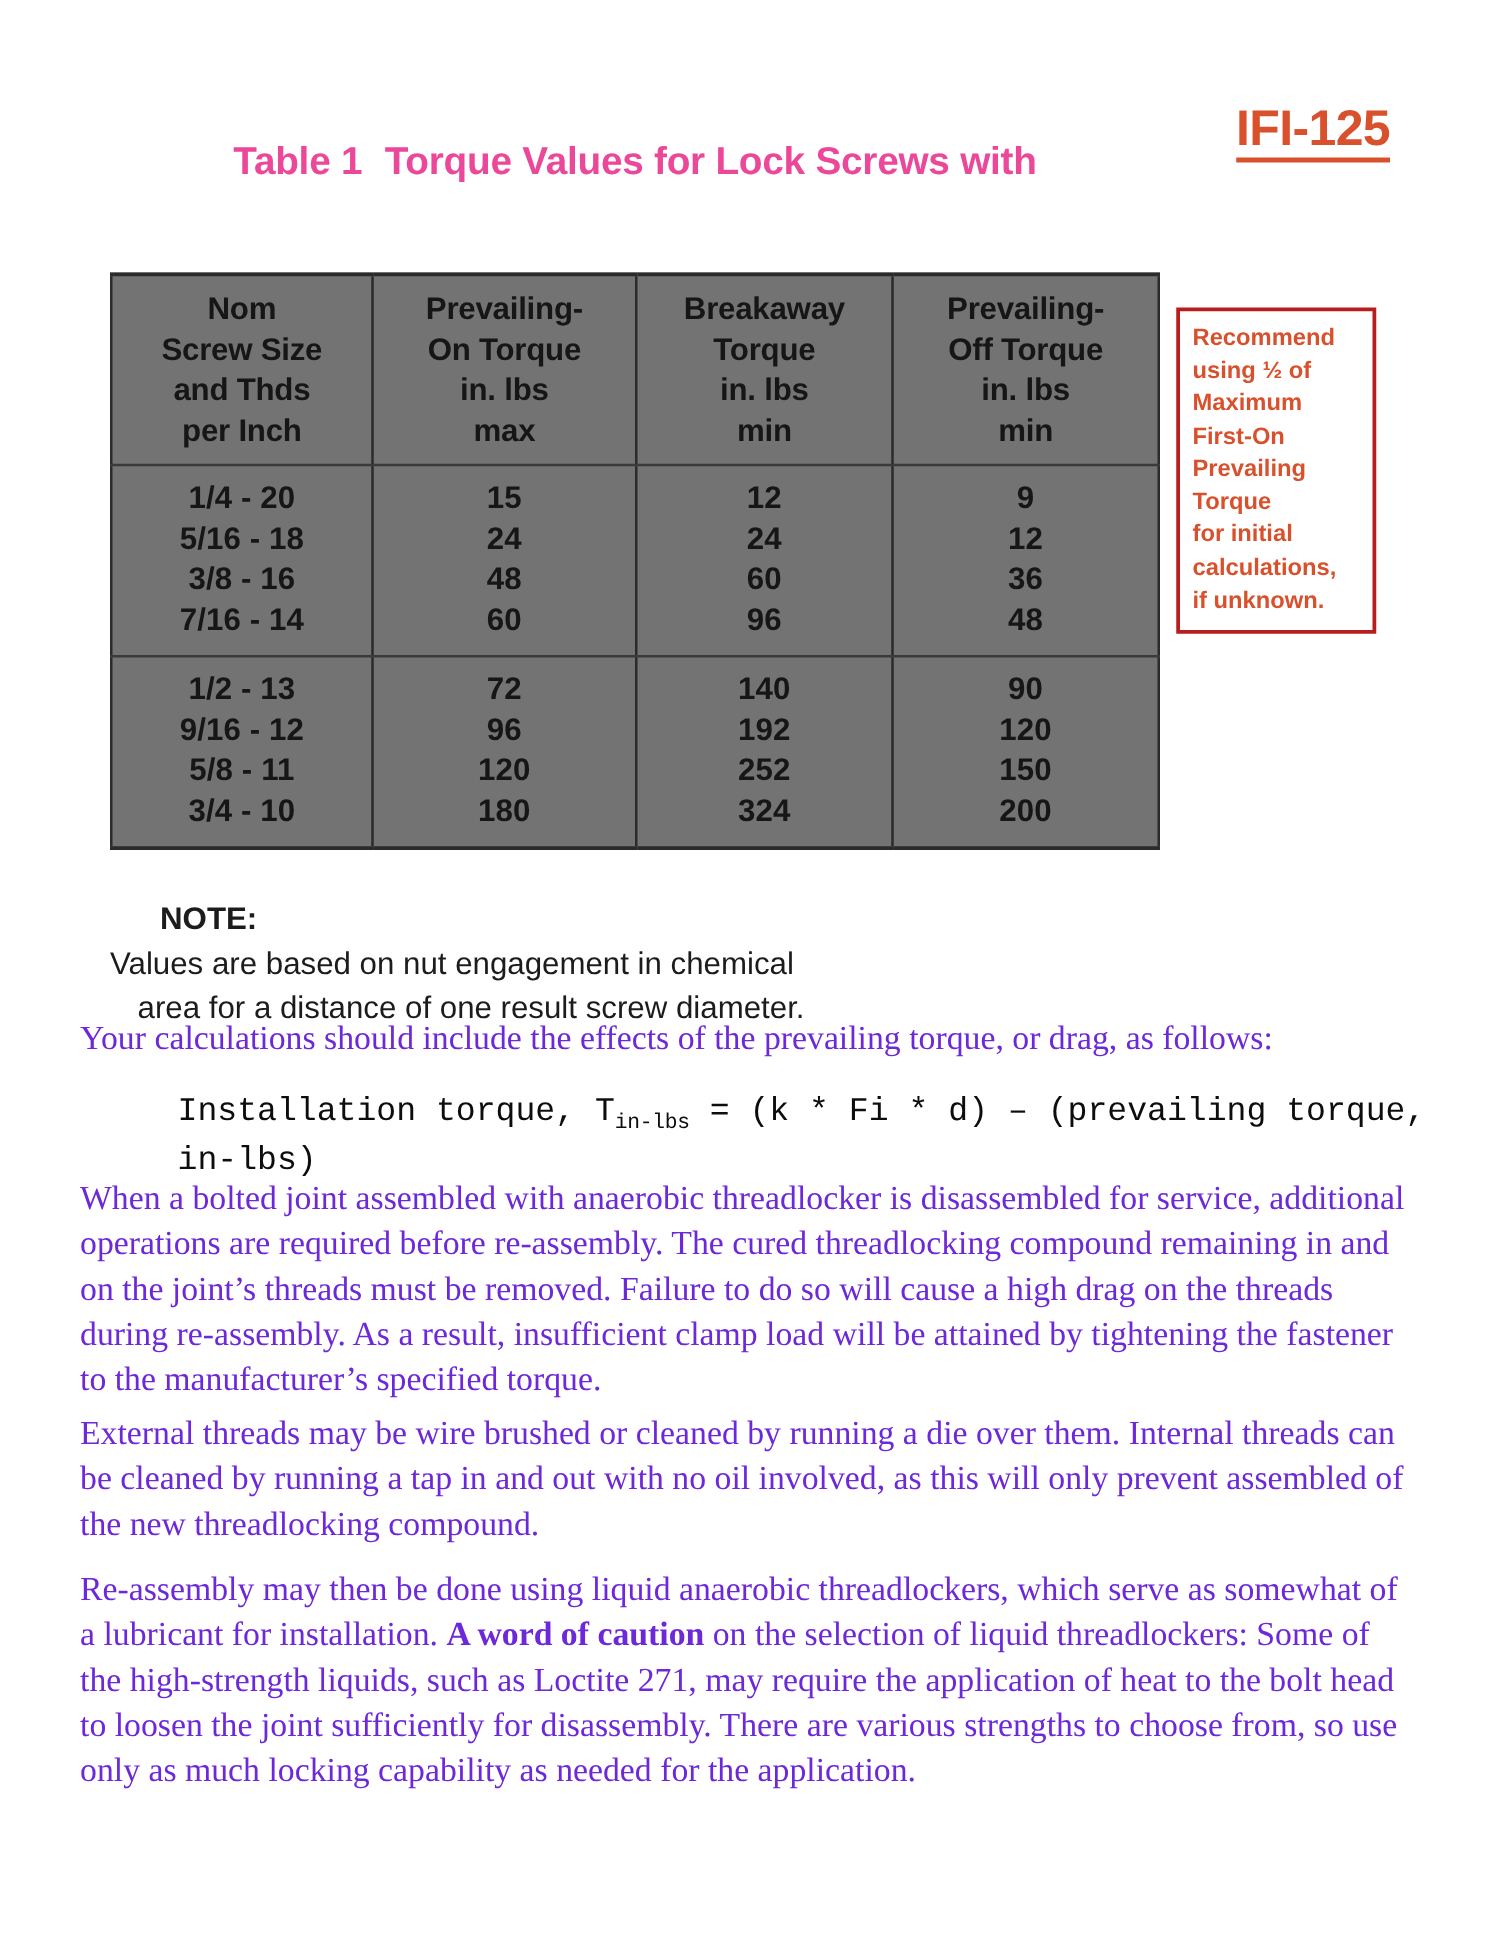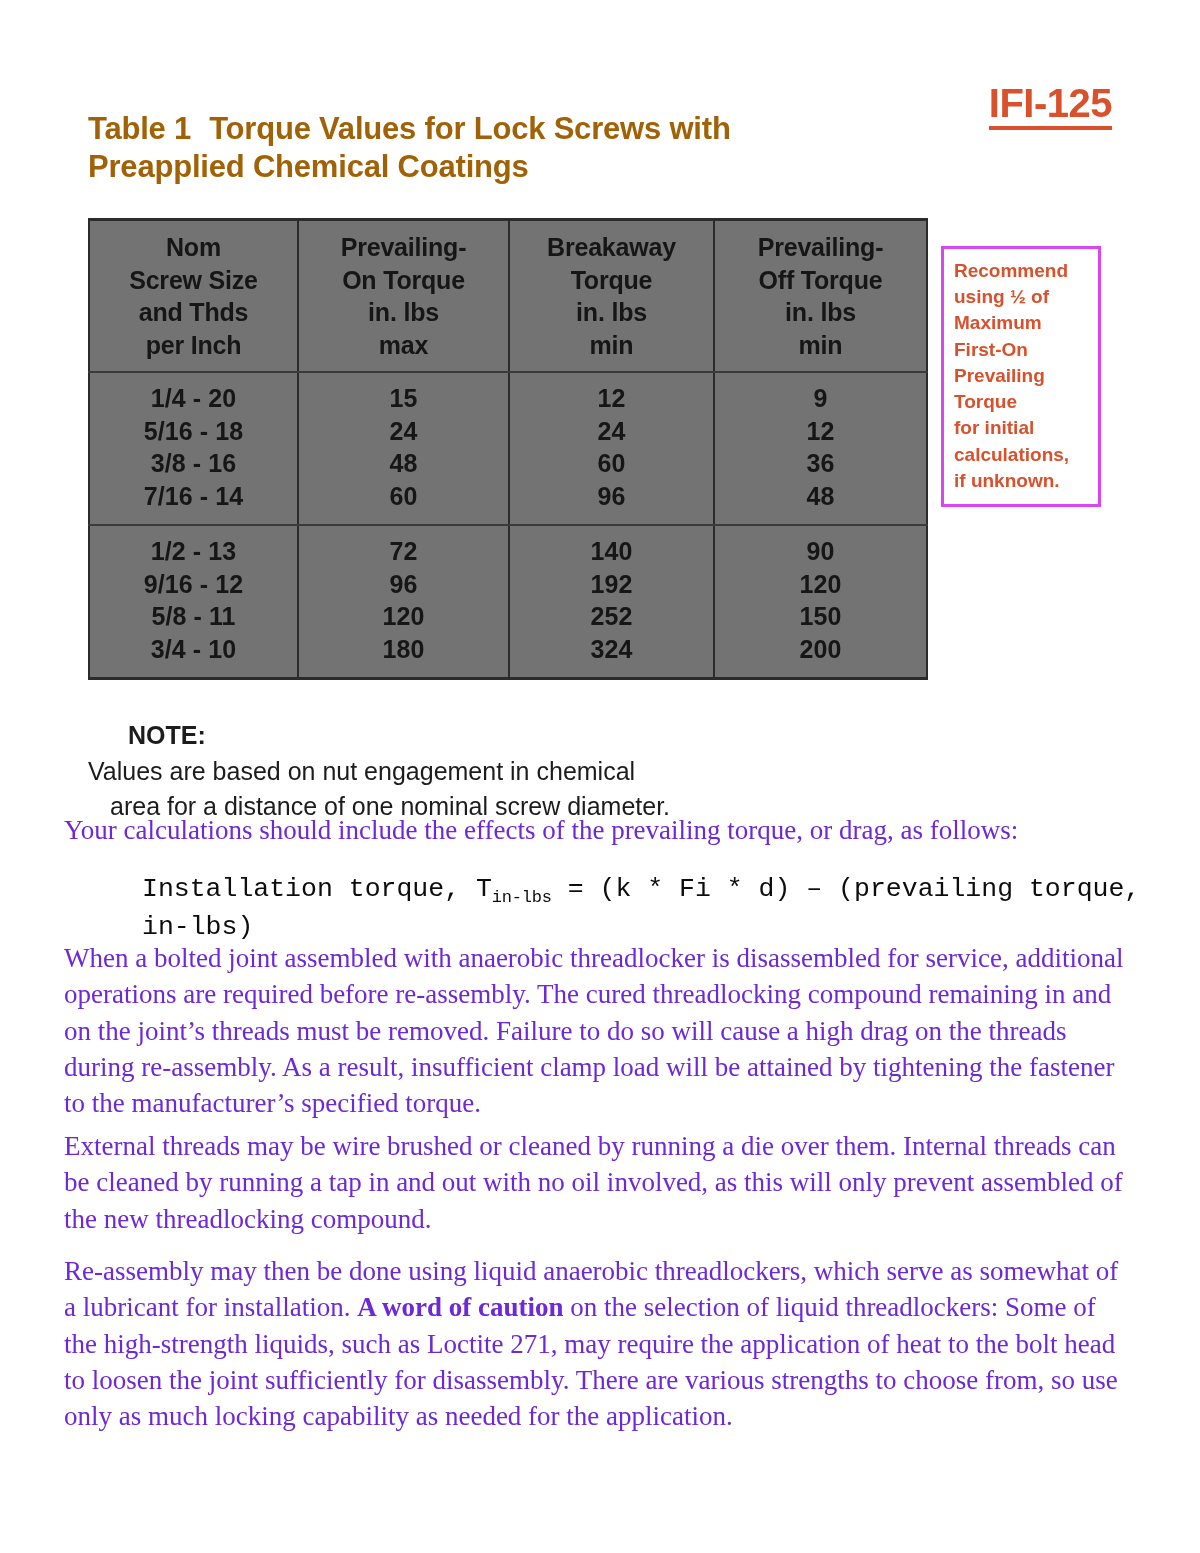--- a/index.html
+++ b/index.html
@@ -30,25 +30,26 @@
     padding-bottom: 2px;
     line-height: 1.05;
   }
 
   
   #table-title {
     position: absolute;
     top: 110px;
     left: 88px;
     width: 840px;
+    text-align: center;
     font-family: "Liberation Sans", sans-serif;
     font-weight: bold;
     font-size: 31px;
     line-height: 1.22;
-    color: #a16207;
+    color: #ec4899;
     letter-spacing: -0.2px;
   }
   #table-title .ln1 { display: block; }
   #table-title .ln2 { display: block; }
   #table-title .t1-sp { display: inline-block; width: 18px; }
 
   
   #torque-table {
     position: absolute;
     top: 218px;
@@ -94,21 +95,21 @@
   #torque-table tbody td .vl { display: block; }
   #torque-table tbody tr.grp1 td { border-bottom: 2px solid #3a3a3a; }
   #torque-table tbody tr.grp2 td { border-bottom: 3px solid #2b2b2b; }
 
   
   #recommend-box {
     position: absolute;
     top: 246px;
     left: 941px;
     width: 160px;
-    border: 3px solid #d946ef;
+    border: 3px solid #b91c1c;
     padding: 9px 8px 10px 10px;
     box-sizing: border-box;
     font-family: "Liberation Sans", sans-serif;
     font-weight: bold;
     font-size: 19px;
     line-height: 1.38;
     color: #D9512C;
     background: #ffffff;
   }
   #recommend-box .rl { display: block; white-space: nowrap; }
@@ -170,21 +171,20 @@
 </style>
 </head>
 <body>
 
 <div id="doc-code">IFI-125</div>
 
 <div id="table-title">
   <span class="ln1">
     <span>Table 1</span><span class="t1-sp"></span><span>Torque Values for Lock Screws with</span>
   </span>
-  <span class="ln2">Preapplied Chemical Coatings</span>
 </div>
 
 <table id="torque-table">
   <colgroup>
     <col class="c1">
       <col class="c2">
       <col class="c3">
       <col class="c4">
   </colgroup>
   <thead>
@@ -279,21 +279,21 @@
   <span class="rl">Prevailing</span>
   <span class="rl">Torque</span>
   <span class="rl">for initial</span>
   <span class="rl">calculations,</span>
   <span class="rl">if unknown.</span>
 </div>
 
 <div id="table-note">
   <span class="note-label">NOTE:</span><span class="note-body">
     <span class="nl">Values are based on nut engagement in chemical</span>
-    <span class="nl2">area for a distance of one nominal screw diameter.</span>
+    <span class="nl2">area for a distance of one result screw diameter.</span>
   </span>
 </div>
 
 <div class="body-text" id="lead-line">
   <p>Your calculations should include the effects of the prevailing torque, or drag, as follows:</p>
 </div>
 
 <div id="formula-line">
   <span>Installation torque, T</span><span class="sub">in-lbs</span><span> = (k * Fi * d) – (prevailing torque, in-lbs)</span>
 </div>

